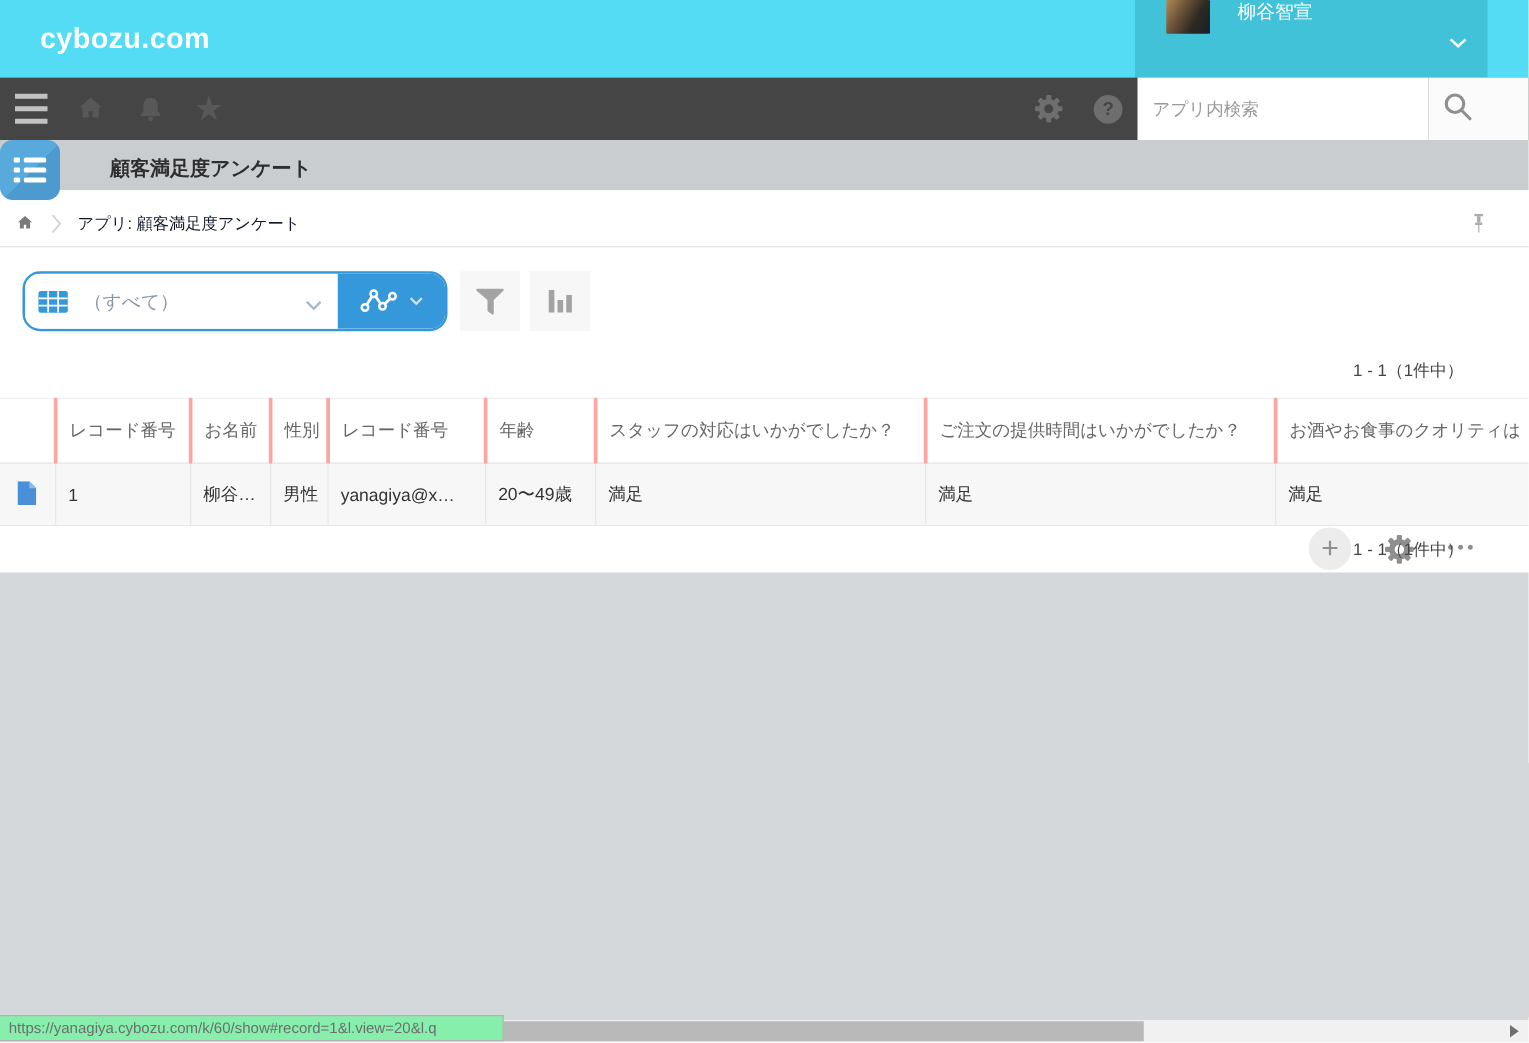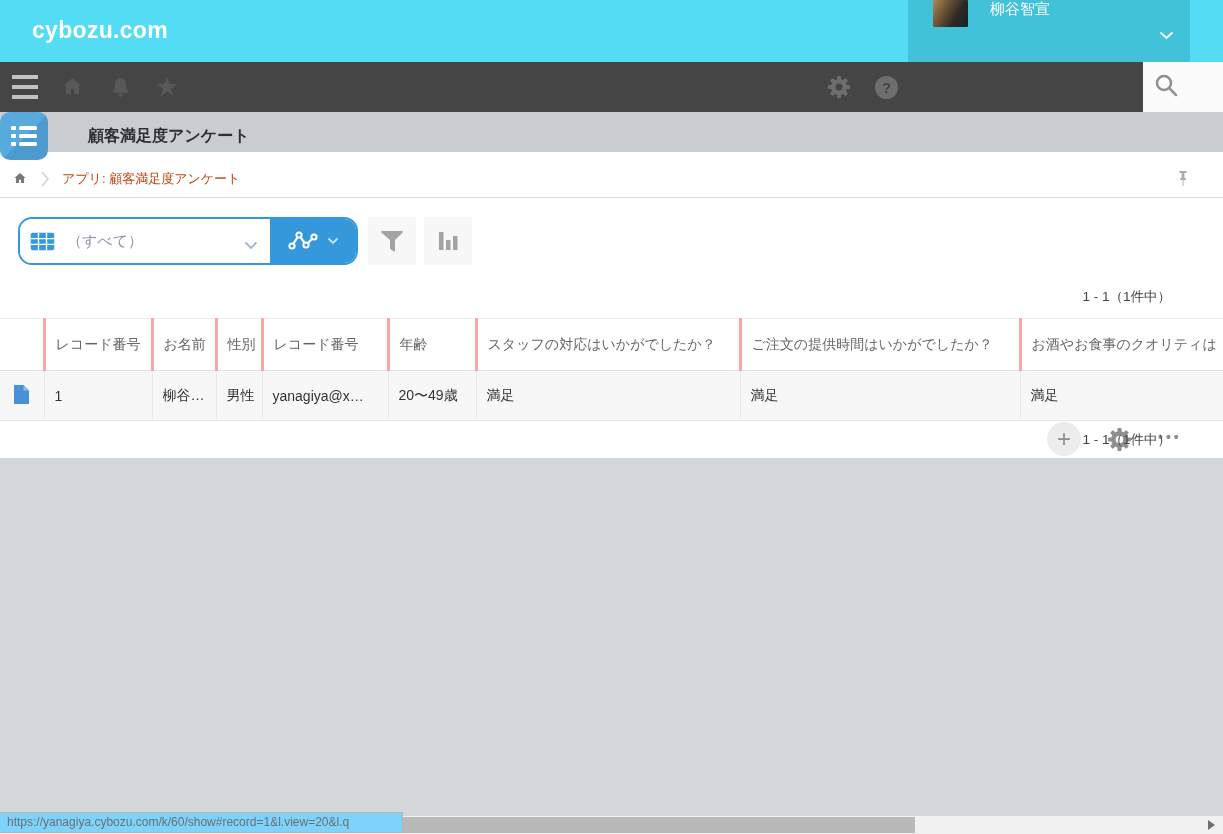--- a/index.html
+++ b/index.html
@@ -35,21 +35,21 @@
   
   .app-header { position:absolute; left:0; top:112px; width:1223px; height:40px; background:#C9CDD0; }
   .app-icon { position:absolute; left:0; top:0; width:48px; height:48px; border-radius:10px;
               background:linear-gradient(135deg,#58AADC 52%,#4C9ACE 52%); display:flex; align-items:center; justify-content:center; }
   .app-title { position:absolute; left:88px; top:0; line-height:48px; font-size:16px; font-weight:bold; color:#2E2E2E; }
 
   
   .breadcrumb { position:absolute; left:0; top:160px; width:1223px; height:38px; background:#fff; border-bottom:1px solid #DCDCDC; }
   .bc-home { position:absolute; left:12px; top:11px; cursor:pointer; }
   .bc-sep { position:absolute; left:40px; top:11px; }
-  .bc-text { position:absolute; left:62px; top:0; line-height:37px; font-size:13px; color:#c2410c; cursor:pointer; }
+  .bc-text { position:absolute; left:62px; top:0; line-height:37px; font-size:13px; color:#0f172a; cursor:pointer; }
   .bc-pin { position:absolute; left:1176px; top:11px; cursor:pointer; }
 
   
   .content { position:absolute; left:0; top:198px; width:1223px; height:260px; background:#fff; }
 
   .view-selector { position:absolute; left:18px; top:19px; height:48px; border:2px solid #3498DB; border-radius:14px;
                    display:flex; overflow:hidden; }
   .vs-white { width:250px; background:#fff; display:flex; align-items:center; cursor:pointer; position:relative; }
   .vs-white .label { margin-left:12px; font-size:15px; color:#8796A6; }
   .vs-white .chev { position:absolute; right:12px; top:17px; }
@@ -82,21 +82,21 @@
   .doc-icon { display:inline-block; cursor:pointer; line-height:0; }
 
   
   .gray-area { position:absolute; left:0; top:458px; width:1223px; height:358px; background:#D5D8DA; }
 
   
   .hscrollbar { position:absolute; left:0; top:816px; width:1223px; height:18px; background:#F1F1F1; }
   .h-thumb { position:absolute; left:0; top:1px; width:915px; height:16px; background:#B9B9B9; cursor:grab; }
   .h-arrow { position:absolute; left:1208px; top:4px; width:0; height:0;
              border-top:5px solid transparent; border-bottom:5px solid transparent; border-left:7px solid #6F6F6F; cursor:pointer; }
-  .status-tooltip { position:absolute; left:0; top:812px; width:403px; height:21px; background:#7dd3fc;
+  .status-tooltip { position:absolute; left:0; top:812px; width:403px; height:21px; background:#86efac;
                     border:1px solid #B3B3B3; border-left:none; font-size:12px; color:#6E6E6E;
                     line-height:19px; padding-left:7px; white-space:nowrap; overflow:hidden; }
 </style>
 </head>
 <body>
 
 <div class="topbar">
   <div class="logo">cybozu.com</div>
   <div class="user-block">
     <div class="avatar"></div>
@@ -135,20 +135,21 @@
           <rect x="10" y="1" width="4" height="22" rx="1" transform="rotate(45 12 12)"></rect>
           <rect x="10" y="1" width="4" height="22" rx="1" transform="rotate(90 12 12)"></rect>
           <rect x="10" y="1" width="4" height="22" rx="1" transform="rotate(135 12 12)"></rect>
           <circle cx="12" cy="12" r="8"></circle>
         </g>
         <circle cx="12" cy="12" r="3.6" fill="#454545"></circle>
       </svg>
   </span>
   <div class="help-circle">?</div>
 
+  <input class="search-input" type="text" placeholder="アプリ内検索" style="">
   <button class="search-btn">
     <svg width="27" height="27" viewBox="0 0 27 27">
         <circle cx="11" cy="11" r="7" fill="none" stroke="#8F8F8F" stroke-width="2.5"></circle>
         <line x1="16.2" y1="16.2" x2="23" y2="23" stroke="#8F8F8F" stroke-width="2.5" stroke-linecap="round"></line>
       </svg>
   </button>
 </div>
 
 <div class="app-header">
   <div class="app-icon">

